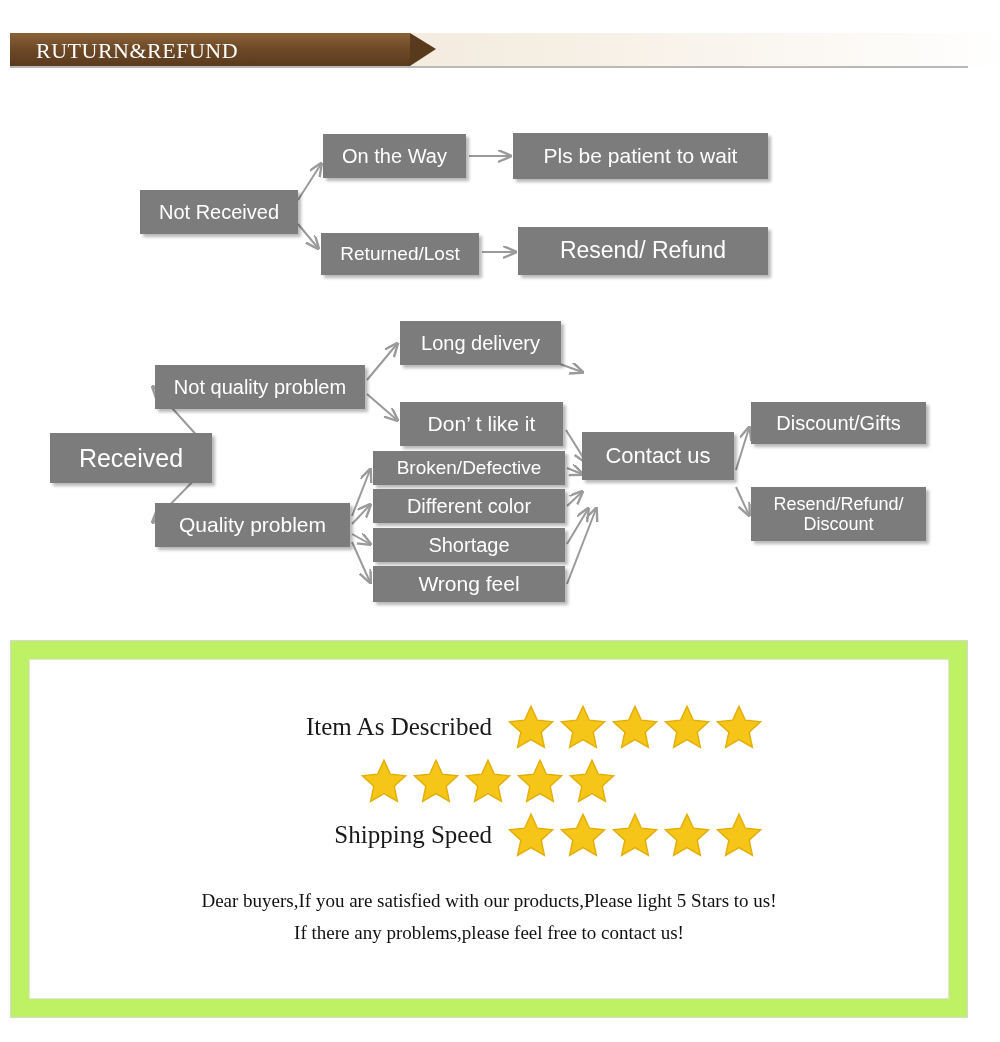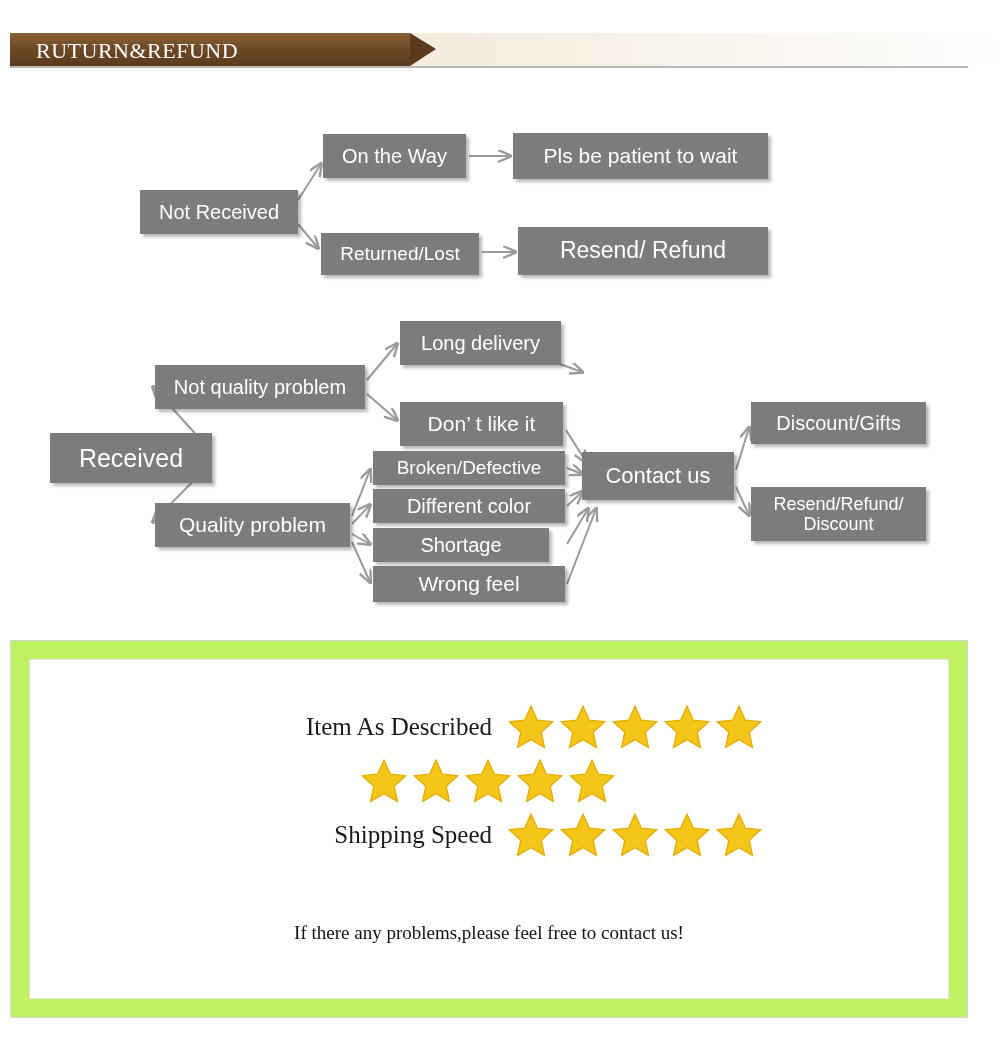--- a/index.html
+++ b/index.html
@@ -213,23 +213,23 @@
       <div class="node" style="left: 503px; top: 61px; width: 255px; height: 46px; font-size: 21px;">Pls be patient to wait</div>
       <div class="node" style="left: 311px; top: 161px; width: 158px; height: 42px; font-size: 19px;">Returned/Lost</div>
       <div class="node" style="left: 508px; top: 155px; width: 250px; height: 48px; font-size: 23px;">Resend/ Refund</div>
       <div class="node" style="left: 40px; top: 361px; width: 162px; height: 50px; font-size: 25px;">Received</div>
       <div class="node" style="left: 145px; top: 293px; width: 210px; height: 44px; font-size: 20px;">Not quality problem</div>
       <div class="node" style="left: 390px; top: 249px; width: 161px; height: 44px; font-size: 20px;">Long delivery</div>
       <div class="node" style="left: 390px; top: 330px; width: 163px; height: 44px; font-size: 21px;">Don’ t like it</div>
       <div class="node" style="left: 145px; top: 431px; width: 195px; height: 44px; font-size: 21px;">Quality problem</div>
       <div class="node" style="left: 363px; top: 379px; width: 192px; height: 34px; font-size: 19px;">Broken/Defective</div>
       <div class="node" style="left: 363px; top: 417px; width: 192px; height: 34px; font-size: 20px;">Different color</div>
-      <div class="node" style="left: 363px; top: 456px; width: 176px; height: 34px; font-size: 20px;">Shortage</div>
+      <div class="node" style="left: 363px; top: 456px; width: 192px; height: 34px; font-size: 20px;">Shortage</div>
       <div class="node" style="left: 363px; top: 494px; width: 192px; height: 36px; font-size: 21px;">Wrong feel</div>
-      <div class="node" style="left: 572px; top: 380px; width: 152px; height: 48px; font-size: 22px;">Contact us</div>
+      <div class="node" style="left: 572px; top: 360px; width: 152px; height: 48px; font-size: 22px;">Contact us</div>
       <div class="node" style="left: 741px; top: 330px; width: 175px; height: 42px; font-size: 20px;">Discount/Gifts</div>
       <div class="node" style="left: 741px; top: 415px; width: 175px; height: 54px; font-size: 18px;">Resend/Refund/
 Discount</div>
     </div>
 </div>
 
 <div id="feedback-outer">
   <div id="feedback-inner">
     <div id="ratings">
         <div class="rating-row">
@@ -286,16 +286,17 @@
             <svg class="star" viewBox="0 0 24 24">
               <polygon points="12,1.6 15.2,8.6 22.8,9.4 17.1,14.6 18.7,22.2 12,18.3 5.3,22.2 6.9,14.6 1.2,9.4 8.8,8.6" fill="#f5c518" stroke="#e2ae06" stroke-width="0.7"></polygon>
             </svg>
             <svg class="star" viewBox="0 0 24 24">
               <polygon points="12,1.6 15.2,8.6 22.8,9.4 17.1,14.6 18.7,22.2 12,18.3 5.3,22.2 6.9,14.6 1.2,9.4 8.8,8.6" fill="#f5c518" stroke="#e2ae06" stroke-width="0.7"></polygon>
             </svg>
           </div>
         </div>
       </div>
     <div id="messages">
+      <div class="msg">Dear buyers,If you are satisfied with our products,Please light 5 Stars to us!</div>
       <div class="msg">If there any problems,please feel free to contact us!</div>
     </div>
   </div>
 </div>
 
 </body></html>

